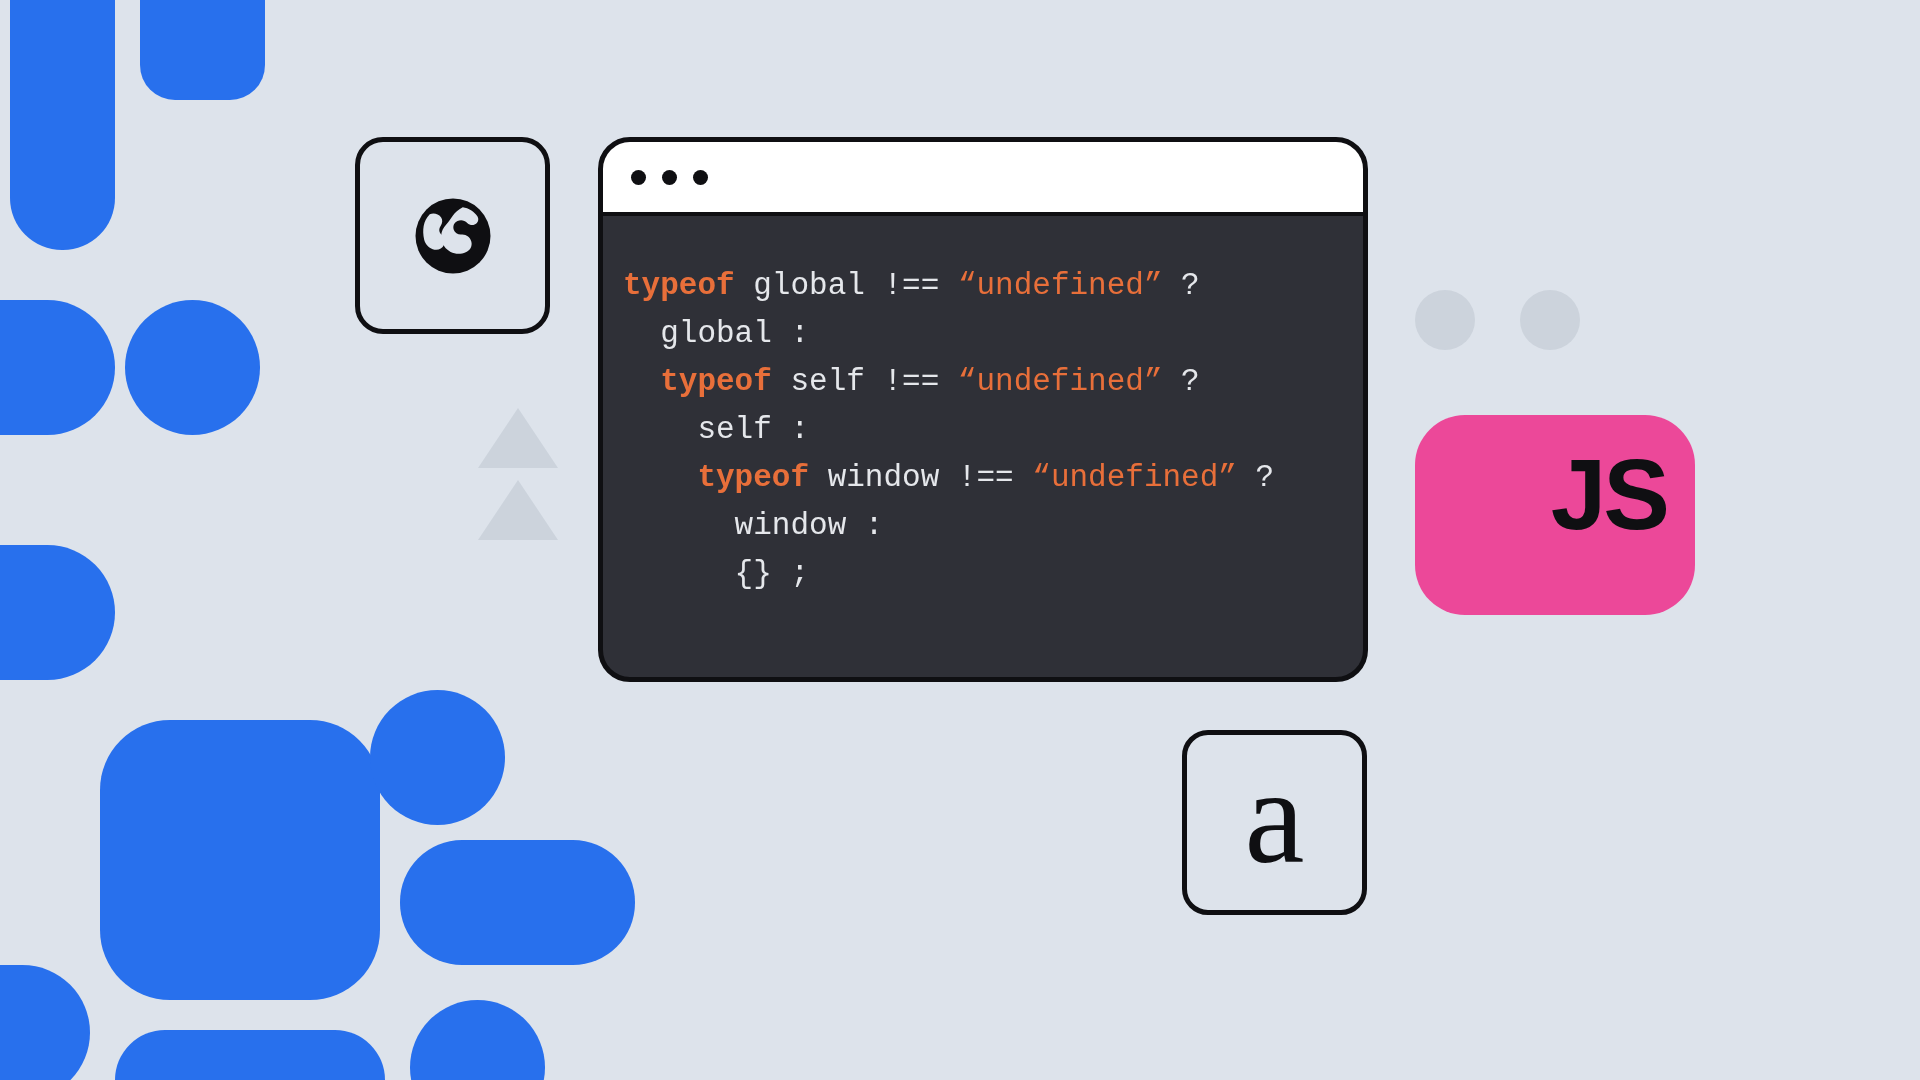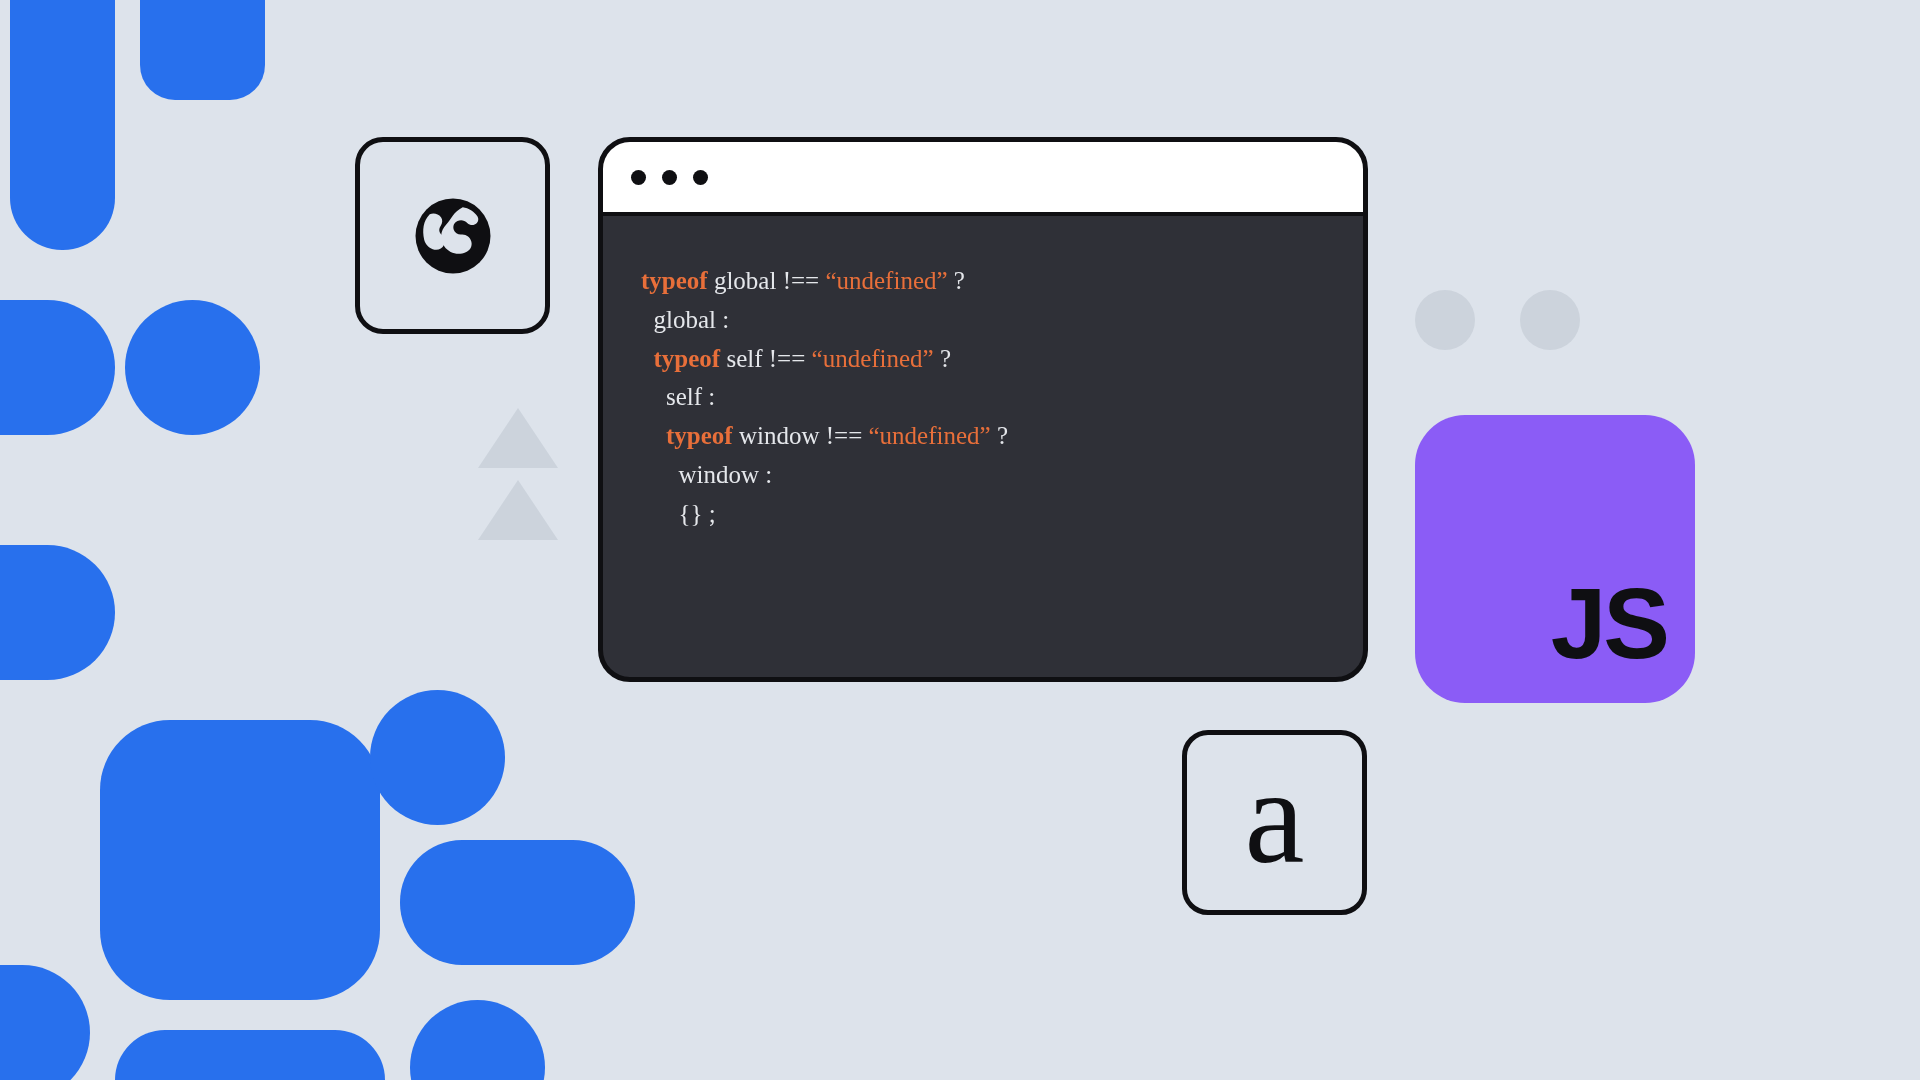--- a/index.html
+++ b/index.html
@@ -86,23 +86,23 @@
     align-items: center;
     padding-left: 28px;
     gap: 16px;
   }
   .traffic-dot {
     width: 15px; height: 15px;
     border-radius: 50%;
     background: #0f0f12;
   }
   .code-body {
-    padding: 46px 38px;
-    font-family: Liberation Serif, serif;
-    font-size: 25px;
+    padding: 46px 20px;
+    font-family: Liberation Mono, monospace;
+    font-size: 31px;
     line-height: 1.55;
     color: #e5e7eb;
     white-space: pre;
   }
   .kw { color: #e86f3a; font-weight: 600; }
   .str { color: #e86f3a; }
   .pl { color: #e5e7eb; }
 
   
   .a-card {
@@ -121,25 +121,24 @@
     font-size: 135px;
     color: #0f0f12;
     line-height: 1;
     transform: translateY(-6px);
   }
 
   
   .js-badge {
     position: absolute;
     left: 1415px; top: 415px;
-    width: 280px; height: 288px;
-    background: #8b5cf6;
+    width: 280px; height: 200px;
+    background: #ec4899;
     border-radius: 50px;
     display: flex;
-    align-items: flex-end;
     justify-content: flex-end;
     padding: 22px 28px;
   }
   .js-text {
     font-family: -apple-system, BlinkMacSystemFont, "Segoe UI", Arial, sans-serif;
     font-weight: 800;
     font-size: 100px;
     color: #0f0f12;
     letter-spacing: -3px;
   }

